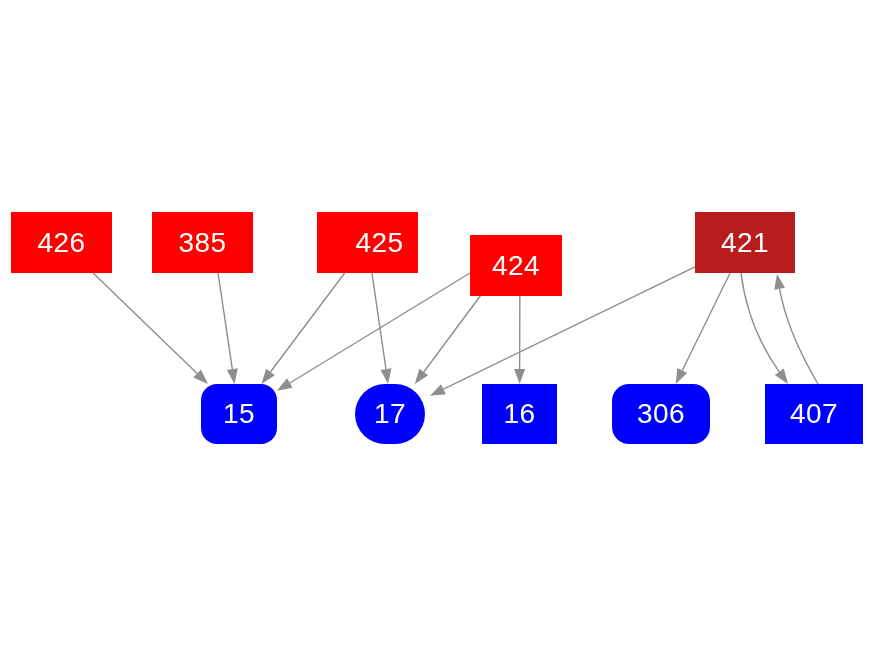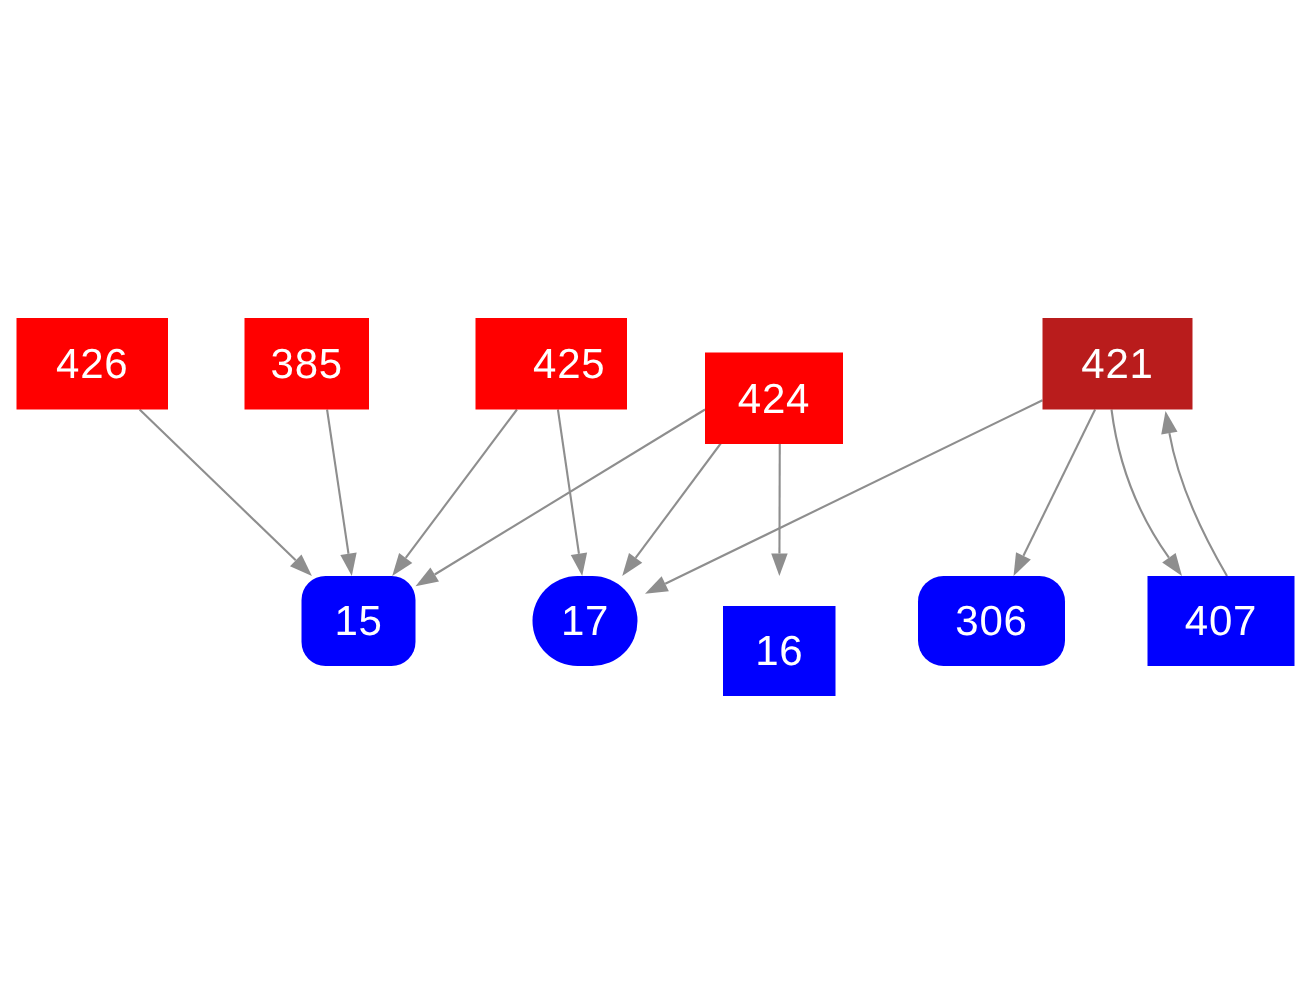--- a/index.html
+++ b/index.html
@@ -61,39 +61,39 @@
       <line x1="730.0612244897959" y1="273" x2="682.2918892831714" y2="370.5290593801918" stroke="#8e8e8e" stroke-width="1.4"></line>
       <polygon points="788,384 774.8058930025765,374.990807997354 783.7569611858506,368.5971878664439" fill="#8e8e8e"></polygon>
       <path d="M741,273 Q748,328 779.2814270942135,371.79399793189896" fill="none" stroke="#8e8e8e" stroke-width="1.4"></path>
       <polygon points="777,274 785.0092558056766,287.82395824065003 774.1747285345672,289.7247524987394" fill="#8e8e8e"></polygon>
       <path d="M818,384 Q787,331 779.5919921701219,288.7743553696947" fill="none" stroke="#8e8e8e" stroke-width="1.4"></path>
     </svg>
 
 <div class="graph-node" style="left: 11px; top: 212px; width: 101px; height: 61px; background: rgb(255, 0, 0);">
       <span>426</span>
     </div>
-    <div class="graph-node" style="left: 163px; top: 212px; width: 83px; height: 61px; background: rgb(255, 0, 0);">
+    <div class="graph-node" style="left: 152px; top: 212px; width: 101px; height: 61px; background: rgb(255, 0, 0);">
       <span>385</span>
     </div>
     <div class="graph-node" style="left: 317px; top: 212px; width: 101px; height: 61px; background: rgb(255, 0, 0); padding-left: 24px;">
       <span>425</span>
     </div>
     <div class="graph-node" style="left: 470px; top: 212px; width: 92px; height: 61px; background: rgb(255, 0, 0); margin-top: 23px;">
       <span>424</span>
     </div>
     <div class="graph-node" style="left: 695px; top: 212px; width: 100px; height: 61px; background: #b91c1c;">
       <span>421</span>
     </div>
     <div class="graph-node" style="left: 201px; top: 384px; width: 76px; height: 60px; background: rgb(0, 0, 255); border-radius: 16px;">
       <span>15</span>
     </div>
     <div class="graph-node" style="left: 355px; top: 384px; width: 70px; height: 60px; background: rgb(0, 0, 255); border-radius: 30px;">
       <span>17</span>
     </div>
-    <div class="graph-node" style="left: 482px; top: 384px; width: 75px; height: 60px; background: rgb(0, 0, 255); margin-top: 20px;">
+    <div class="graph-node" style="left: 482px; top: 384px; width: 75px; height: 60px; background: rgb(0, 0, 255);">
       <span>16</span>
     </div>
     <div class="graph-node" style="left: 612px; top: 384px; width: 98px; height: 60px; background: rgb(0, 0, 255); border-radius: 17px;">
       <span>306</span>
     </div>
     <div class="graph-node" style="left: 765px; top: 384px; width: 98px; height: 60px; background: rgb(0, 0, 255); align-items: center;">
       <span>407</span>
     </div>
   </div>
 

